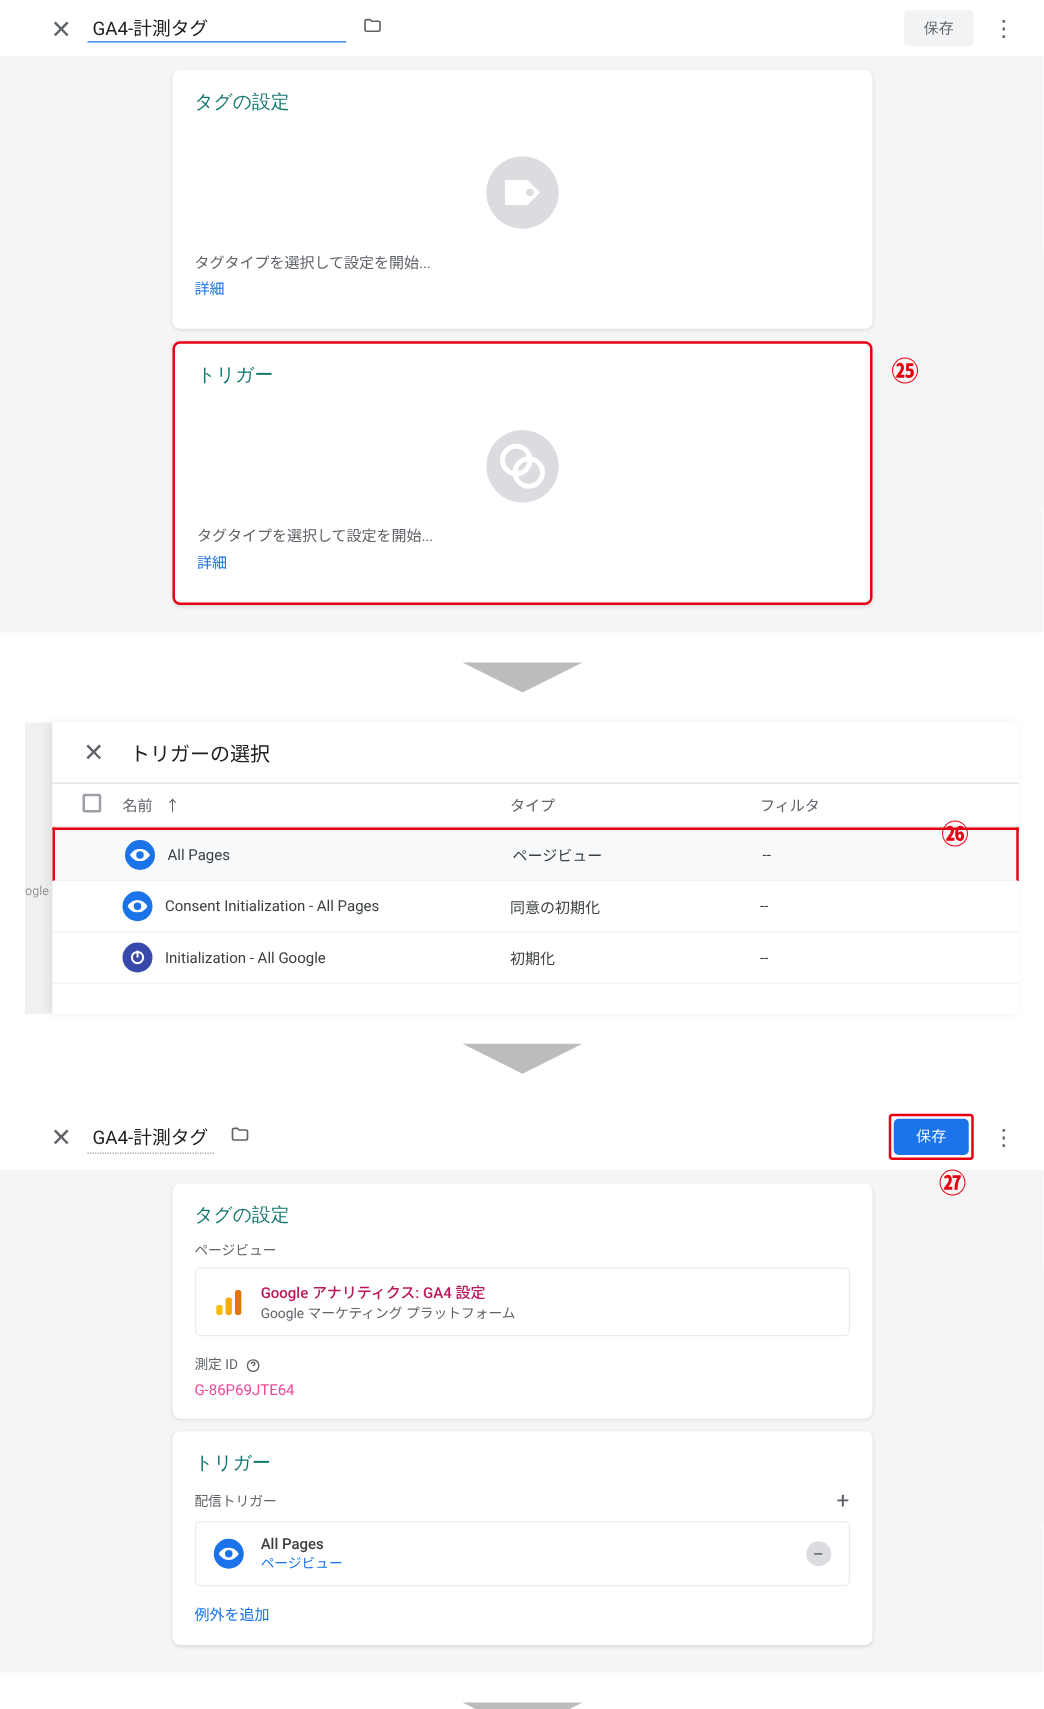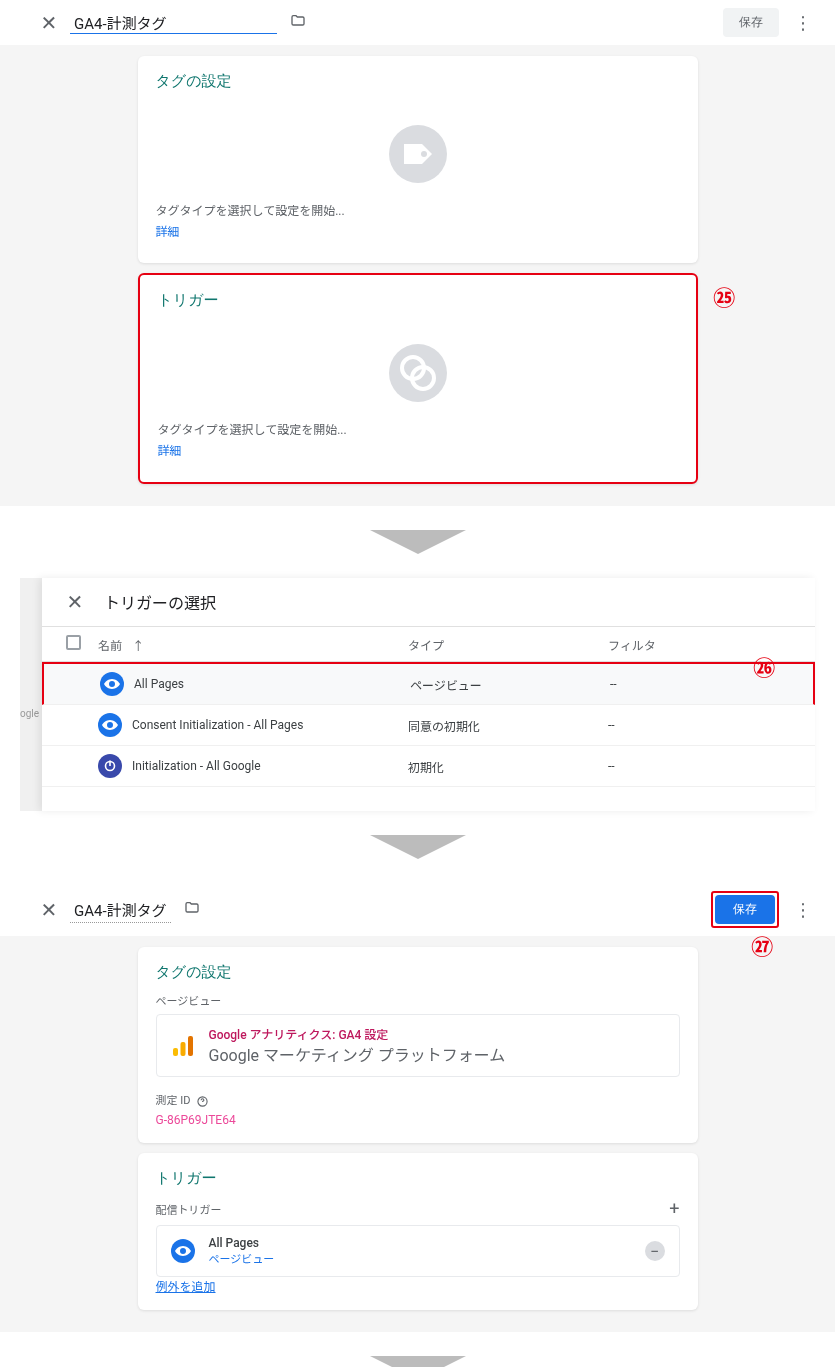--- a/index.html
+++ b/index.html
@@ -224,21 +224,21 @@
       width: 24px;
       height: 24px;
       display: inline-block;
     }
     .tagtype-name {
       font-size: 12px;
       color: #be185d;
       font-weight: 500;
     }
     .tagtype-sub {
-      font-size: 16px;
+      font-size: 11px;
       color: #5f6368;
     }
     .measid-val {
       font-size: 12px;
       color: #ec4899;
     }
     .trigger-assigned {
       border: 1px solid #e8eaed;
       border-radius: 4px;
       padding: 10px 14px;
@@ -443,18 +443,18 @@
           <svg width="16" height="10" viewBox="0 0 16 10" fill="#fff">
               <path d="M8 0C4 0 1 3 0 5c1 2 4 5 8 5s7-3 8-5c-1-2-4-5-8-5zm0 8a3 3 0 110-6 3 3 0 010 6z"></path>
             </svg>
         </span>
         <div>
           <div style="font-size:12px;font-weight:500;">All Pages</div>
           <div style="font-size:11px;color:#1a73e8;">ページビュー</div>
         </div>
         <span class="minus-icon" style="width:20px;height:20px;border-radius:50%;background:#dadce0;color:#5f6368;display:inline-flex;align-items:center;justify-content:center;font-size:16px;">−</span>
       </div>
-      <div class="link" style="text-decoration:underline;">例外を追加</div>
+      <div class="link" style="margin-top:14px;">例外を追加</div>
     </div>
   </div>
 </div>
 
 <div class="arrow-down"></div>
 
 </body></html>

